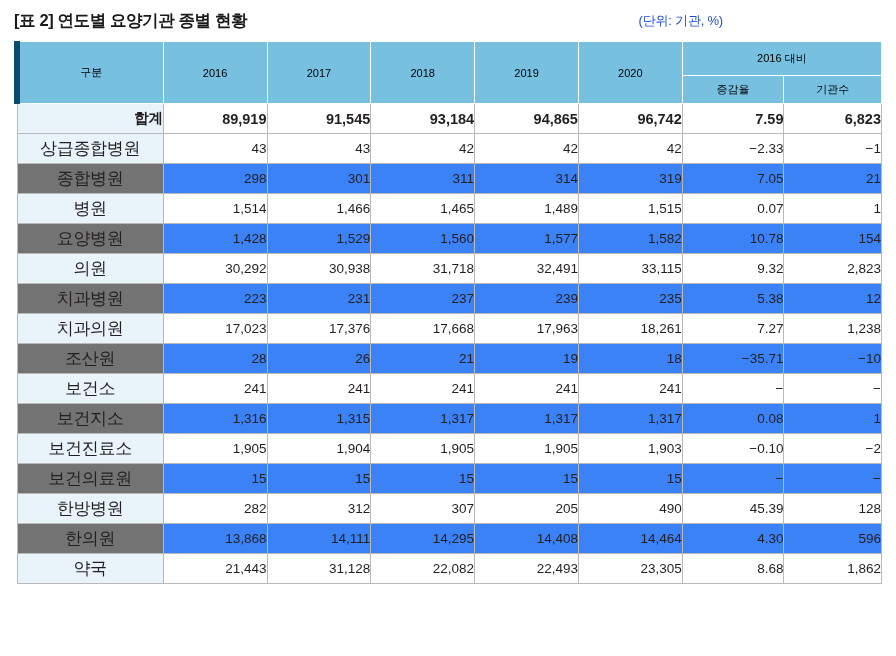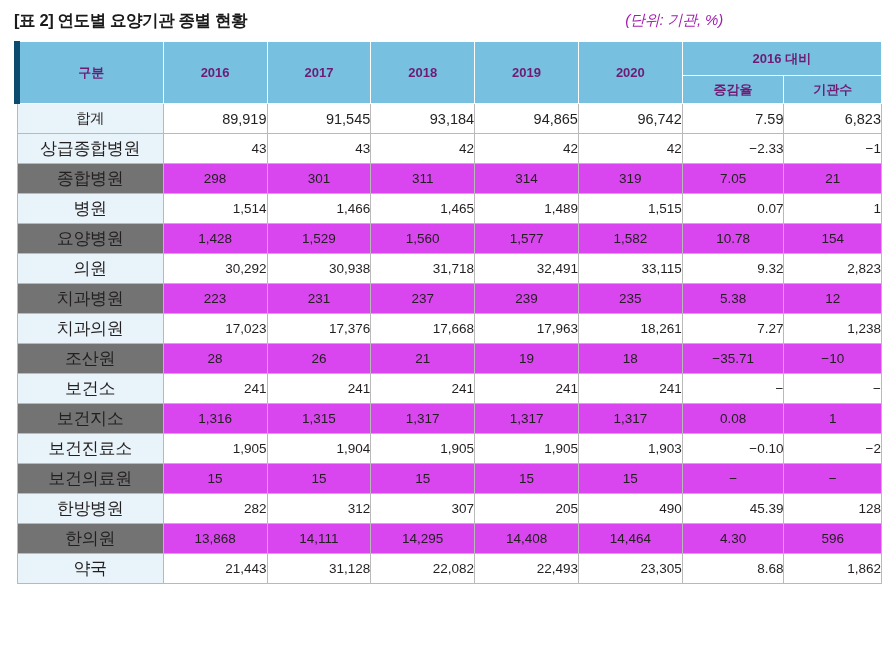--- a/index.html
+++ b/index.html
@@ -27,45 +27,44 @@
     justify-content: space-between;
     margin-bottom: 9px;
   }
   .table-title {
     font-size: 16.5px;
     font-weight: bold;
     letter-spacing: -0.4px;
     color: #1a1a1a;
   }
   .unit-note {
-    font-size: 15px;
-    color: #a21caf;
+    font-size: 13px;
+    color: #1d4ed8;
     letter-spacing: -0.2px;
     padding-bottom: 2px;
-    font-style: italic;
   }
   table.data {
     border-collapse: collapse;
     width: 868px;
     table-layout: fixed;
     font-size: 13.5px;
   }
   table.data th, table.data td {
     border: 1px solid #b9b9b9;
     padding: 0;
     height: 30px;
     box-sizing: border-box;
   }
   
   table.data thead th {
     background: #77c0e0;
-    color: #701a75;
-    font-weight: bold;
+    color: #000000;
+    font-weight: normal;
     text-align: center;
-    font-size: 13px;
+    font-size: 11px;
     border-color: #ffffff;
   }
   table.data thead th.outer-left {
     border-left: 6px solid #0c4a6e;
     margin-left: 8px;
   }
   table.data thead tr.r1 th {
     height: 34px;
   }
   table.data thead tr.r2 th {
@@ -78,35 +77,35 @@
     background: #5fb3da;
   }
   
   td.rowlabel {
     text-align: center;
     background: #e8f3fa;
     font-size: 17px;
     letter-spacing: -0.3px;
   }
   tr.total td {
-    font-weight: normal;
+    font-weight: bold;
     font-size: 14.5px;
+    text-align: right;
   }
   tr.total td.rowlabel {
     background: #e8f3fa;
   }
   td.num {
     text-align: right;
     padding-right: 12px;
     background: #ffffff;
     font-size: 13.5px;
   }
   tr.shade td.num {
-    background: #d946ef;
-    text-align: center;
+    background: #3b82f6;
   }
   tr.shade td.rowlabel {
     background: #737373;
   }
   col.c-label { width: 138px; }
   col.c-year  { width: 98px; }
   col.c-rate  { width: 96px; }
   col.c-cnt   { width: 92px; }
 </style>
 </head>

